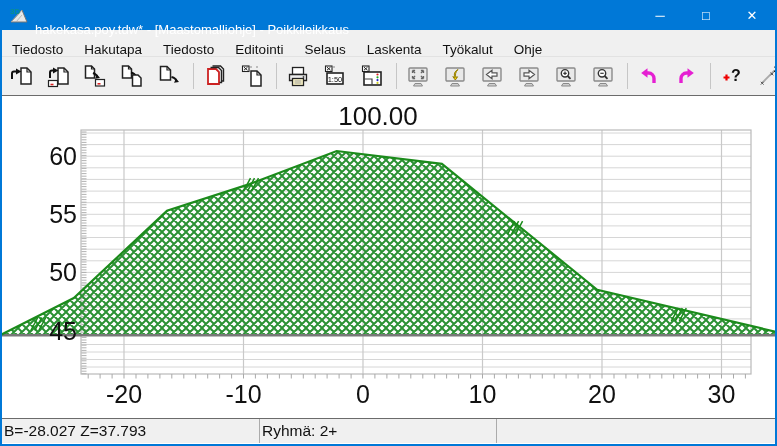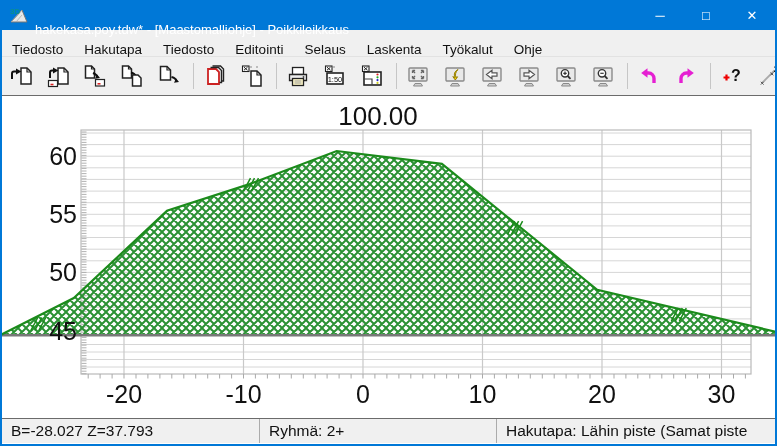--- a/index.html
+++ b/index.html
@@ -23,21 +23,21 @@
   
   .toolbar{height:38px;background:#f0f0f0;display:flex;align-items:center;padding-left:6px;overflow:hidden;}
   .tb-btn{width:26px;height:28px;margin-right:11px;display:flex;align-items:center;justify-content:center;flex:none;}
   .tb-btn svg{width:24px;height:24px;display:block;}
   .tb-sep{width:1px;height:26px;background:#c6c6c6;margin:0 8px 0 0;flex:none;}
   
   .chart{height:324px;position:relative;background:#fff;border-top:1px solid #6b6b6b;border-bottom:1px solid #6b6b6b;}
   .chart svg{position:absolute;left:0;top:0;}
   
   .statusbar{height:24px;background:#f0f0f0;display:flex;font-size:15.5px;color:#111;}
-  .statusbar .panel{display:flex;align-items:center;padding-left:9px;white-space:nowrap;overflow:hidden;}
+  .statusbar .panel{display:flex;align-items:center;padding-left:2px;white-space:nowrap;overflow:hidden;}
   .statusbar .p1{width:258px;border-right:1px solid #ababab;flex:none;}
   .statusbar .p2{width:237px;border-right:1px solid #ababab;flex:none;}
   .statusbar .p3{flex:1 1 auto;}
 </style>
 </head>
 <body>
 
 <div class="window">
 
   <div class="titlebar">
@@ -290,15 +290,14 @@
         <text x="480.5" y="307" font-size="25" text-anchor="middle" fill="#111" font-family="Liberation Sans,sans-serif">10</text>
         <text x="600.0" y="307" font-size="25" text-anchor="middle" fill="#111" font-family="Liberation Sans,sans-serif">20</text>
         <text x="719.5" y="307" font-size="25" text-anchor="middle" fill="#111" font-family="Liberation Sans,sans-serif">30</text>
         <text x="376" y="29" font-size="26" text-anchor="middle" fill="#111" font-family="Liberation Sans,sans-serif">100.00</text>
       </svg>
     </div>
 
   <div class="statusbar">
     <div class="panel p1">B=-28.027  Z=37.793</div>
     <div class="panel p2">Ryhmä: 2+</div>
-    <div class="panel p3">Hakutapa: Lähin piste (Samat piste</div>
   </div>
 </div>
 
 </body></html>

